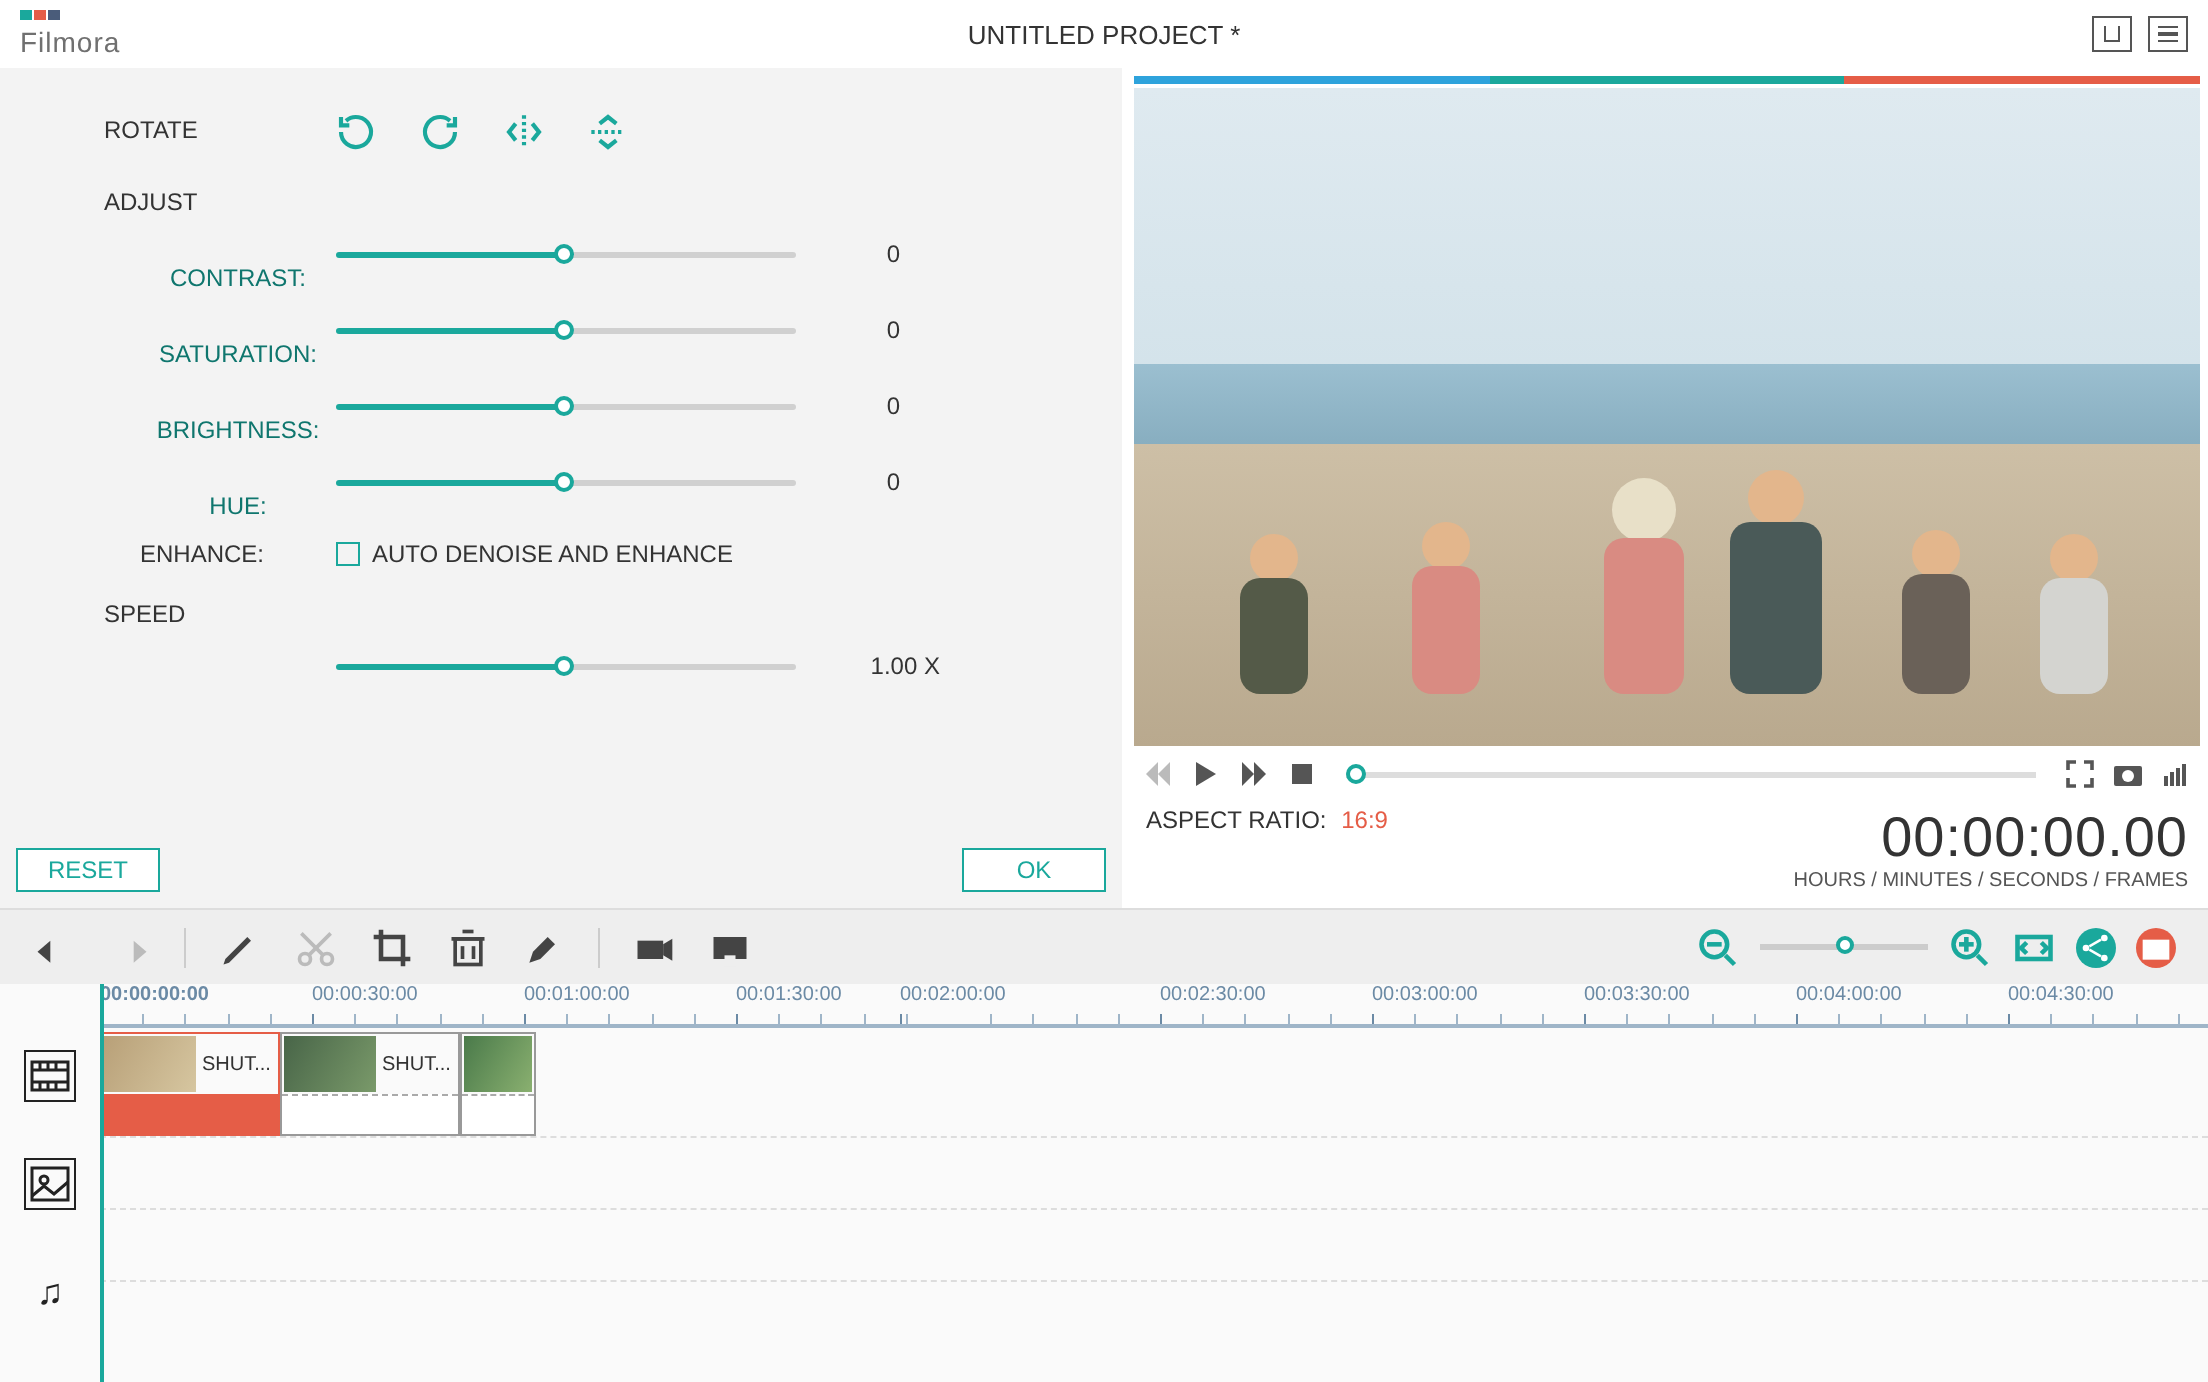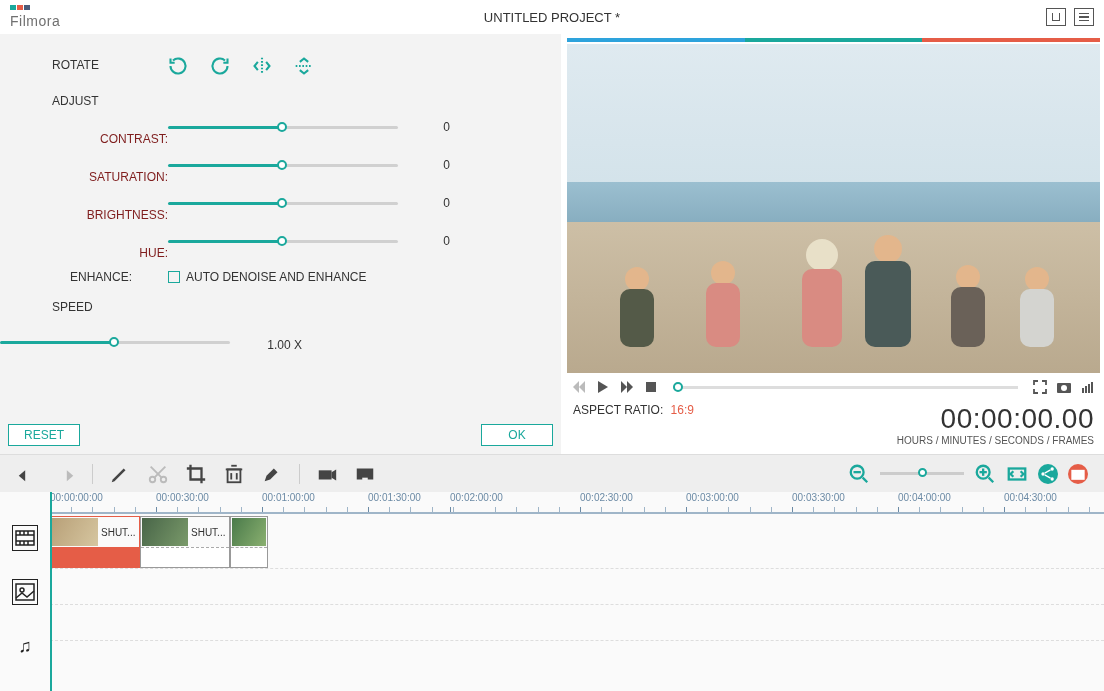--- a/index.html
+++ b/index.html
@@ -21,31 +21,31 @@
   .hbtn .inner-list span{height:1.5px;background:#555;}
 
   
   .upper { height:420px; display:flex; background:#f0f0f0; }
   .editor { flex:0 0 561px; background:#f3f3f3; padding:18px 0 0 0; position:relative;}
   .editor .section-label{ font-size:12px; color:#333; padding-left:52px; margin-top:6px;}
   .rotate-row{ display:flex; gap:22px; padding-left:168px; margin-top:-16px; margin-bottom:18px; align-items:center;}
   .ricon{ width:20px;height:20px; color:#1aa89c; display:flex;align-items:center;justify-content:center; cursor:pointer;}
   .adjust-grid{ padding-left:70px; }
   .adj-row{ display:flex; align-items:center; height:38px; }
-  .adj-label{ width:98px; font-size:12px; color:#7f1d1d; text-align:right;margin-top:24px;}
+  .adj-label{ width:98px; font-size:12px; color:#0f766e; text-align:center;margin-top:24px;}
   .slider-wrap{ width:230px; position:relative; height:20px; display:flex; align-items:center;}
   .track{ height:3px; width:100%; background:linear-gradient(to right,#1aa89c 0 50%, #d0d0d0 50% 100%); border-radius:2px;}
   .thumb{ position:absolute; left:calc(50% - 6px); width:10px;height:10px;border-radius:50%; background:#fff; border:2px solid #1aa89c;}
   .adj-val{ width:60px; text-align:right; padding-right:8px; font-size:12px;}
   .enh-row{ display:flex; align-items:center; padding-left:70px; height:34px;}
   .enh-label{width:98px; font-size:12px;}
   .chk{ width:12px;height:12px; border:1.5px solid #1aa89c; margin-right:6px; cursor:pointer; display:inline-block;}
   .enh-text{ font-size:12px; }
   .speed-lbl{ padding-left:52px; font-size:12px; margin-top:6px;}
-  .speed-row{ display:flex; align-items:flex-end; height:38px;}
+  .speed-row{ display:flex; align-items:center; padding-left:168px; height:38px;}
   .footer-btns{ position:absolute; bottom:8px; left:0; right:0; display:flex; justify-content:space-between; padding:0 8px;}
   .btn{ width:72px; height:22px; border:1px solid #1aa89c; background:#fff; color:#1aa89c; font-size:12px; display:flex;align-items:center;justify-content:center; cursor:pointer; }
 
   
   .preview{ flex:1; background:#fff; padding:4px 4px 4px 6px; display:flex; flex-direction:column;}
   .accent-strip{ height:4px; display:flex; width:100%;}
   .accent-strip .seg{flex:1;}
   .accent-strip .s1{background:#2ea3dc;} .accent-strip .s2{background:#1aa89c;} .accent-strip .s3{background:#e55d47;}
   .video-canvas{ flex:1; background:#888; position:relative; overflow:hidden; margin-top:2px;}
   
@@ -448,21 +448,21 @@
           <svg viewBox="0 0 24 24" fill="none" stroke="currentColor" stroke-width="1.5">
             <rect x="3" y="4" width="18" height="16"></rect>
             <circle cx="9" cy="10" r="2"></circle>
             <polyline points="3,18 9,13 14,17 21,11"></polyline>
           </svg>
         </div>
       <div class="trk-ico noborder">♫</div>
     </div>
     <div class="tl-body">
       <div class="ruler" id="ruler">
-          <span class="tick" style="left: 0px;">00:00:00:00</span>
+          <span class="tick" style="left: 0px; font-weight: bold;">00:00:00:00</span>
           <span class="minor" style="left: 21.2px;"></span>
           <span class="minor" style="left: 42.4px;"></span>
           <span class="minor" style="left: 63.6px;"></span>
           <span class="minor" style="left: 84.8px;"></span>
           <span class="tick" style="left: 106px;">00:00:30:00</span>
           <span class="minor" style="left: 127.2px;"></span>
           <span class="minor" style="left: 148.4px;"></span>
           <span class="minor" style="left: 169.6px;"></span>
           <span class="minor" style="left: 190.8px;"></span>
           <span class="tick" style="left: 212px;">00:01:00:00</span>

